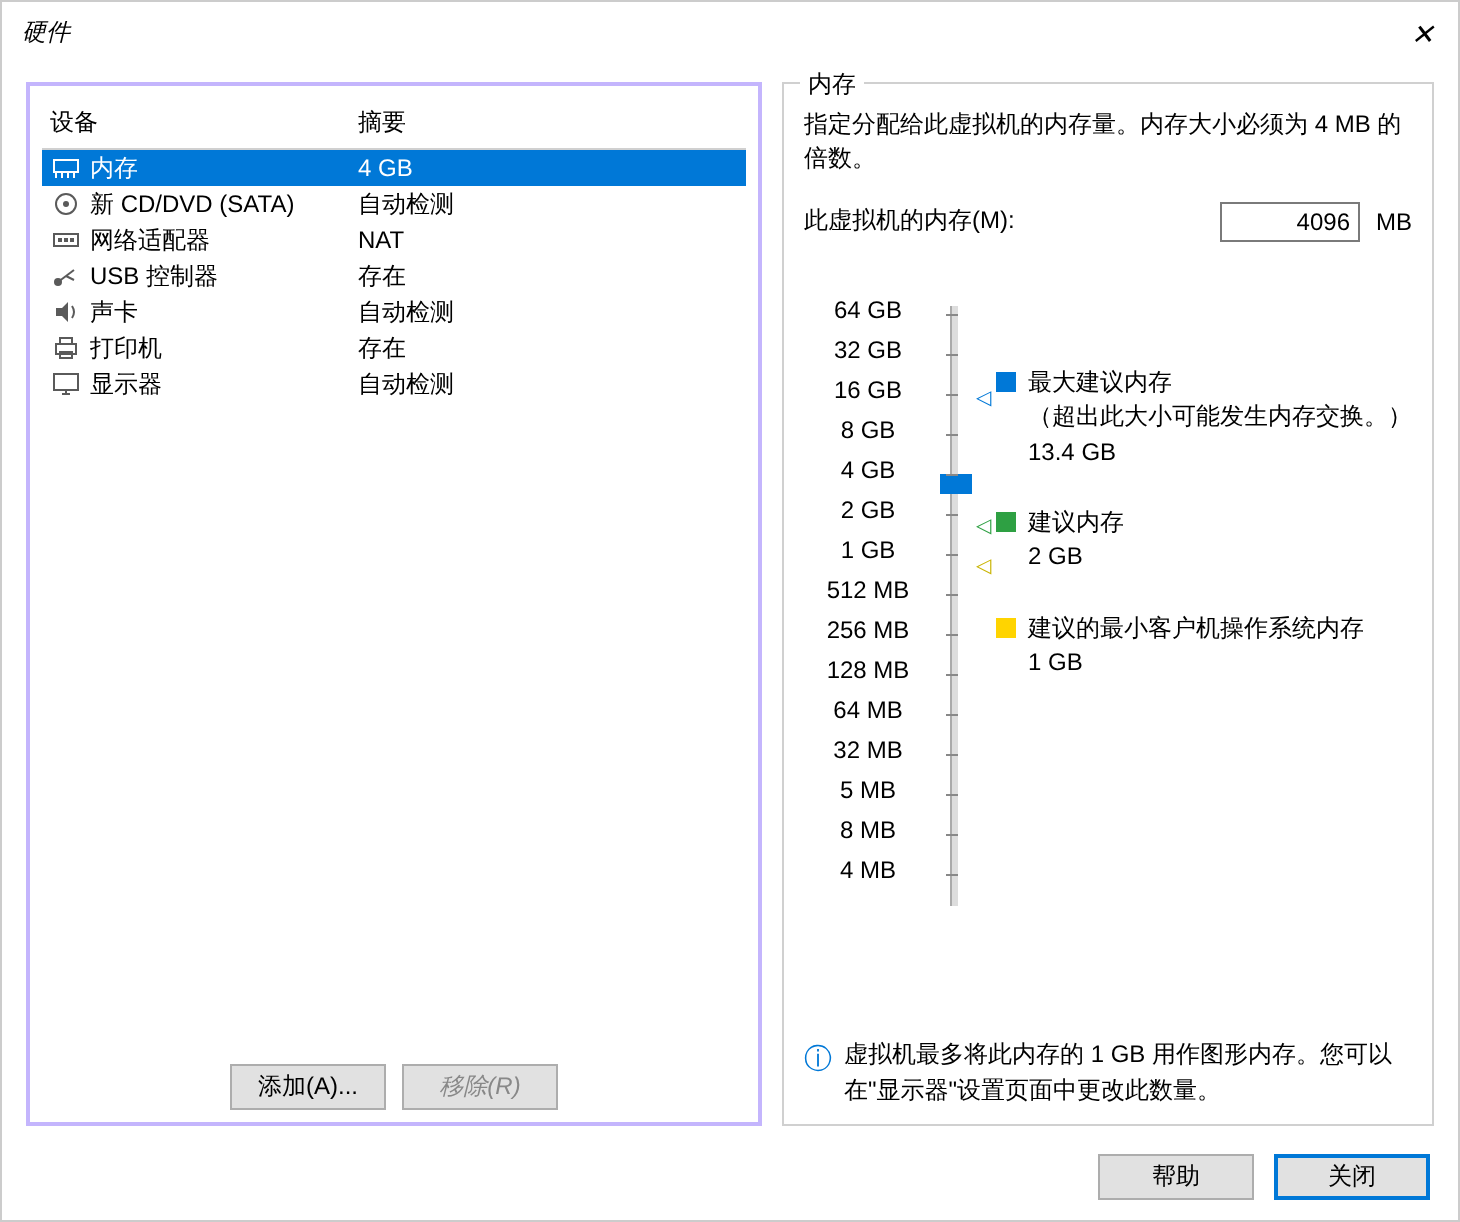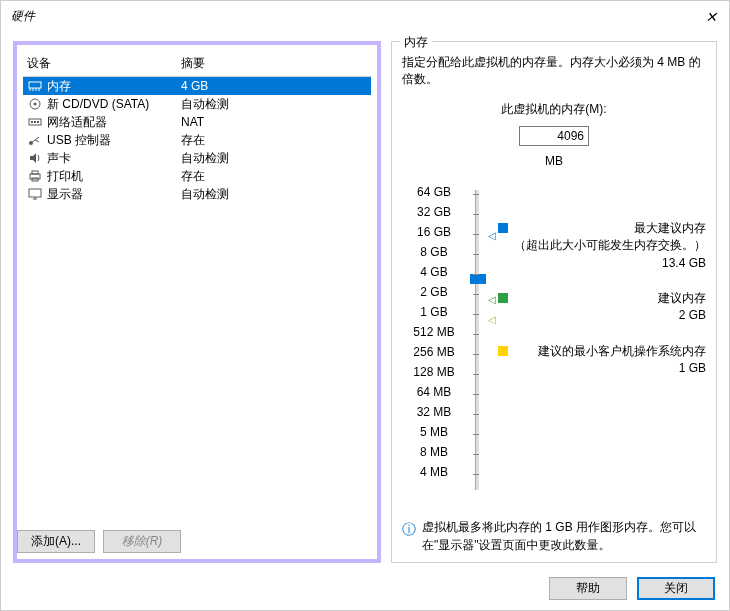--- a/index.html
+++ b/index.html
@@ -1,53 +1,53 @@
 <!DOCTYPE html>
 <html><head>
 <meta charset="utf-8">
 <style>
 * { box-sizing: border-box; margin: 0; padding: 0; }
 body { font-family: "Microsoft YaHei", "Segoe UI", Tahoma, sans-serif; font-size: 12px; background: #fff; color: #000; width: 730px; height: 611px; overflow: hidden; position: relative; border: 1px solid #ccc; }
 .titlebar { height: 30px; display: flex; align-items: center; padding: 0 10px; position: relative; font-style: italic; }
 .titlebar .title { font-size: 12px; }
 .titlebar .close { position: absolute; right: 12px; top: 8px; font-size: 14px; font-family: Arial; cursor: pointer; }
 .content { display: flex; padding: 10px 12px 0 12px; gap: 10px; }
-.left-group { width: 368px; border: 4px solid #c4b5fd; padding: 6px; position: relative; height: 522px; }
+.left-group { width: 368px; border: 2px solid #c4b5fd; padding: 6px; position: relative; height: 522px; }
 .hw-table-head { display: flex; border-bottom: 1px solid #d0d0d0; padding: 4px 0 4px 4px; font-size: 12px; }
 .hw-table-head .col-dev { width: 154px; }
 .hw-table-head .col-sum { flex: 1; }
 .hw-list { }
 .hw-row { display: flex; align-items: center; height: 18px; padding: 0 0 0 4px; }
 .hw-row.selected { background: #0078d7; color: #fff; }
 .hw-row .ico { width: 16px; height: 14px; display: inline-flex; align-items: center; justify-content: center; margin-right: 4px; }
 .hw-row .dev { width: 134px; white-space: nowrap; }
 .hw-row .sum { flex: 1; white-space: nowrap; }
-.left-buttons { position: absolute; bottom: 6px; left: 0; right: 0; display: flex; gap: 8px; }
+.left-buttons { position: absolute; bottom: 6px; left: 0; right: 0; display: flex; justify-content: center; gap: 8px; }
 .btn { min-width: 78px; height: 23px; border: 1px solid #adadad; background: #e1e1e1; font-size: 12px; font-family: inherit; cursor: pointer; padding: 0 12px; }
 .btn:disabled { color: #888; font-style: italic; }
 .btn.primary { border: 2px solid #0078d7; background: #e1e1e1; }
 .right-group { flex: 1; border: 1px solid #d0d0d0; position: relative; height: 522px; }
 .group-label { position: absolute; top: -8px; left: 8px; background: #fff; padding: 0 4px; font-size: 12px; }
 .right-inner { padding: 12px 10px 8px 10px; }
 .desc { font-size: 12px; margin-bottom: 12px; line-height: 1.45; }
-.mem-row { display: flex; align-items: center; gap: 8px; margin-bottom: 14px; flex-direction: column; }
+.mem-row { display: flex; align-items: center; gap: 8px; margin-bottom: 24px; }
 .mem-row label { flex: 1; }
 .mem-input { width: 70px; height: 20px; border: 1px solid #7a7a7a; text-align: right; padding: 0 4px; font-family: inherit; font-size: 12px; }
 .slider-area { display: flex; gap: 10px; margin-left: 10px; }
 .ticks { width: 44px; text-align: center; font-size: 12px; display: flex; flex-direction: column; }
 .ticks div { height: 20px; line-height: 20px; }
 .track-col { width: 22px; position: relative; display: flex; flex-direction: column; align-items: center; }
 .track { width: 4px; height: 300px; background: #ddd; border-left: 1px solid #aaa; position: relative; margin-top: 8px; }
 .tick-mark { position: absolute; left: -3px; width: 6px; height: 1px; background: #888; }
 .thumb { position: absolute; left: -6px; width: 16px; height: 10px; background: #0078d7; }
 .pointer { position: absolute; font-size: 10px; }
 .legend { flex: 1; padding-top: 38px; font-size: 12px; }
 .legend-item { display: flex; align-items: flex-start; gap: 6px; margin-bottom: 10px; line-height: 1.45; }
 .legend-sq { width: 10px; height: 10px; margin-top: 3px; flex-shrink: 0; }
-.legend-item .txt { flex: 1; text-align: right; }
+.legend-item .txt { flex: 1; }
 .info-row { position: absolute; bottom: 8px; left: 10px; right: 10px; display: flex; gap: 6px; font-size: 12px; line-height: 1.45; }
 .info-ico { color: #0078d7; font-size: 14px; flex-shrink: 0; }
 .bottom-bar { position: absolute; bottom: 10px; right: 14px; display: flex; gap: 10px; }
 svg { display: block; }
 </style>
 </head>
 <body>
 
 <div class="titlebar">
   <span class="title">硬件</span>

